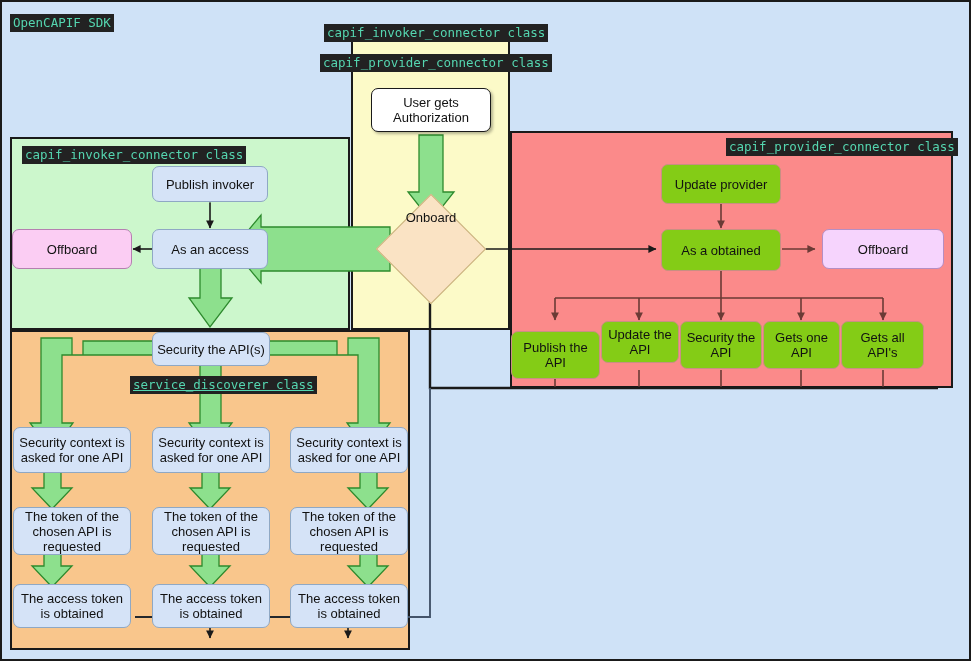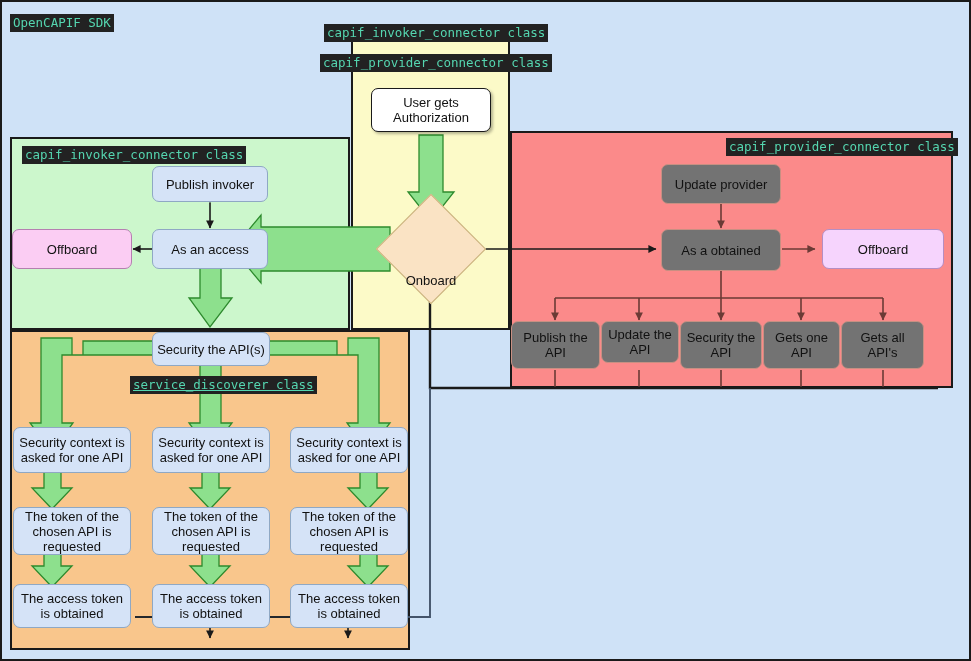--- a/index.html
+++ b/index.html
@@ -49,25 +49,25 @@
     display:flex;align-items:center;justify-content:center;
     text-align:center;
     font-size:13px;color:#111;line-height:15px;
     border-radius:7px;
     z-index:30;
     padding:2px 4px;
   }
   .n-blue{background:#d5e3f7;border:1.4px solid #8fa8c4;}
   .n-pink{background:#fbcdf3;border:1.4px solid #b57fb0;}
   .n-violet{background:#f6d4fd;border:1.4px solid #b58ec4;}
-  .n-salmon{background:#737373;border:1.4px solid #c88f82;}
+  .n-salmon{background:#84cc16;border:1.4px solid #c88f82;}
   .n-white{background:#ffffff;border:1.6px solid #1a1a1a;box-shadow:2px 2px 3px rgba(0,0,0,.28);}
   .diamond{
     position:absolute;z-index:30;
-    display:flex;align-items:flex-end;justify-content:center;
+    display:flex;align-items:flex-start;justify-content:center;
     font-size:13px;color:#111;
   }
   .diamond .dshape{
     position:absolute;inset:0;
     background:#fae3c4;border:1.4px solid #c9b27a;
     transform:rotate(45deg);
   }
   .diamond span{position:relative;z-index:2;}
 
   
@@ -229,21 +229,21 @@
   <div class="node n-salmon" style="left:661px;top:164px;width:120px;height:40px;">
     <span>Update provider</span>
   </div>
   <div class="node n-salmon" style="left:661px;top:229px;width:120px;height:42px;">
     <span>As a obtained</span>
   </div>
   <div class="node n-violet" style="left:822px;top:229px;width:122px;height:40px;">
     <span>Offboard</span>
   </div>
 
-  <div class="node n-salmon" style="left:511px;top:321px;width:89px;height:48px;justify-content:center;">
+  <div class="node n-salmon" style="left:511px;top:331px;width:89px;height:48px;justify-content:center;">
     <span>Publish the API</span>
   </div>
   <div class="node n-salmon" style="left:601px;top:321px;width:78px;height:42px;">
     <span>Update the API</span>
   </div>
   <div class="node n-salmon" style="left:680px;top:321px;width:82px;height:48px;">
     <span>Security the API</span>
   </div>
   <div class="node n-salmon" style="left:763px;top:321px;width:77px;height:48px;">
     <span>Gets one API</span>

